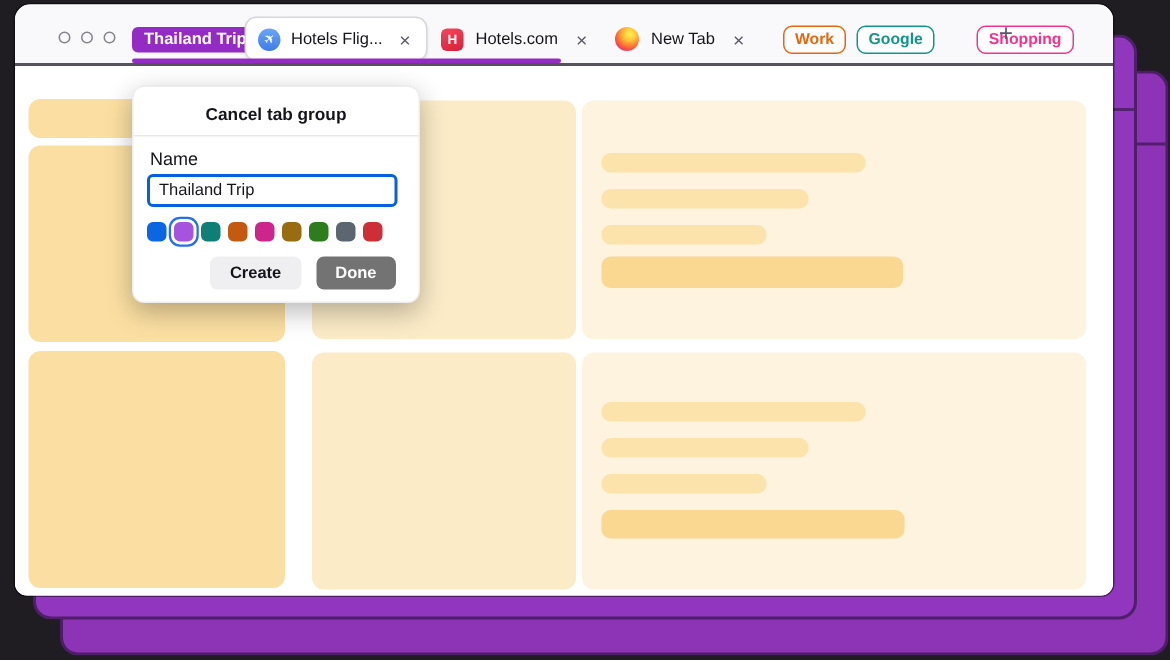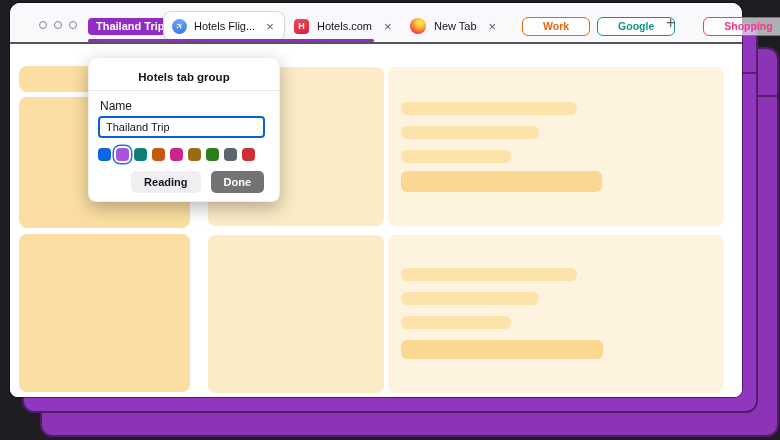--- a/index.html
+++ b/index.html
@@ -40,21 +40,21 @@
                   background:linear-gradient(180deg,#6AA6F8,#3D7CE8);
                   color:#fff; font-size:9px; display:flex; align-items:center; justify-content:center; }
   .icon-flights i { font-style:normal; transform:rotate(-40deg); }
   .icon-hotels { width:15px; height:15px; border-radius:4px; flex:0 0 auto;
                  background:linear-gradient(160deg,#F5465A,#D6203B);
                  color:#fff; font-size:9px; font-weight:bold; display:flex; align-items:center; justify-content:center; }
   .icon-firefox { width:16px; height:16px; border-radius:50%; flex:0 0 auto;
                   background:radial-gradient(circle at 62% 30%, #FFF44F 0%, #FFC43A 28%, #FF9436 45%, #FF5D36 62%, #E0317F 82%, #9059FF 100%); }
 
   .chips { position:absolute; left:512px; top:14px; display:flex; gap:7px; align-items:center; }
-  .chip { font-size:10.5px; font-weight:bold; padding:2px 20px; border:1.5px solid; border-radius:6px;
+  .chip { font-size:10.5px; font-weight:bold; padding:2px 7px; border:1.5px solid; border-radius:6px;
           background:rgba(255,255,255,.65); line-height:13px; }
   .chip-work { color:#E2690F; border-color:#E2690F; }
   .chip-reading { color:#12968A; border-color:#12968A; }
   .chip-shopping { color:#F0368C; border-color:#F0368C;margin-left:21px; }
   .newtab-plus { position:absolute; left:656px; top:11px; font-size:16px; color:#5B5B66; }
 
   .viewport { position:absolute; left:0; right:0; top:43px; bottom:0; background:#fff;
               border-radius:0 0 8px 8px; overflow:hidden; }
 
   .ph { position:absolute; border-radius:8px; }
@@ -148,34 +148,34 @@
     <div class="bar" style="left:391px;top:56px; width:176px;height:13px;"></div>
     <div class="bar" style="left:391px;top:80px; width:138px;height:13px;"></div>
     <div class="bar" style="left:391px;top:104px;width:110px;height:13px;"></div>
     <div class="bar bar-strong" style="left:391px;top:125px;width:201px;height:21px;"></div>
     <div class="bar" style="left:391px;top:222px;width:176px;height:13px;"></div>
     <div class="bar" style="left:391px;top:246px;width:138px;height:13px;"></div>
     <div class="bar" style="left:391px;top:270px;width:110px;height:13px;"></div>
     <div class="bar bar-strong" style="left:391px;top:294px;width:202px;height:19px;"></div>
 
     <div class="dialog">
-      <div class="dlg-title">Hotels tab group</div>
+      <div class="dlg-title">Cancel tab group</div>
       <div class="dlg-divider"></div>
       <div class="dlg-name">Name</div>
       <input class="dlg-input" type="text" value="Thailand Trip" style="">
       <div class="swatches">
           <div class="swatch" style="background: rgb(11, 102, 228);"></div>
           <div class="swatch selected" style="background: rgb(166, 83, 224);"></div>
           <div class="swatch" style="background: rgb(14, 126, 118);"></div>
           <div class="swatch" style="background: rgb(195, 90, 16);"></div>
           <div class="swatch" style="background: rgb(204, 38, 140);"></div>
           <div class="swatch" style="background: rgb(154, 108, 18);"></div>
           <div class="swatch" style="background: rgb(46, 125, 29);"></div>
           <div class="swatch" style="background: rgb(92, 102, 112);"></div>
           <div class="swatch" style="background: rgb(206, 47, 54);"></div>
         </div>
       <div class="dlg-buttons">
-        <button class="btn btn-cancel">Reading</button>
+        <button class="btn btn-cancel">Create</button>
         <button class="btn btn-done">Done</button>
       </div>
     </div>
   </div>
 </div>
 
 </body></html>

